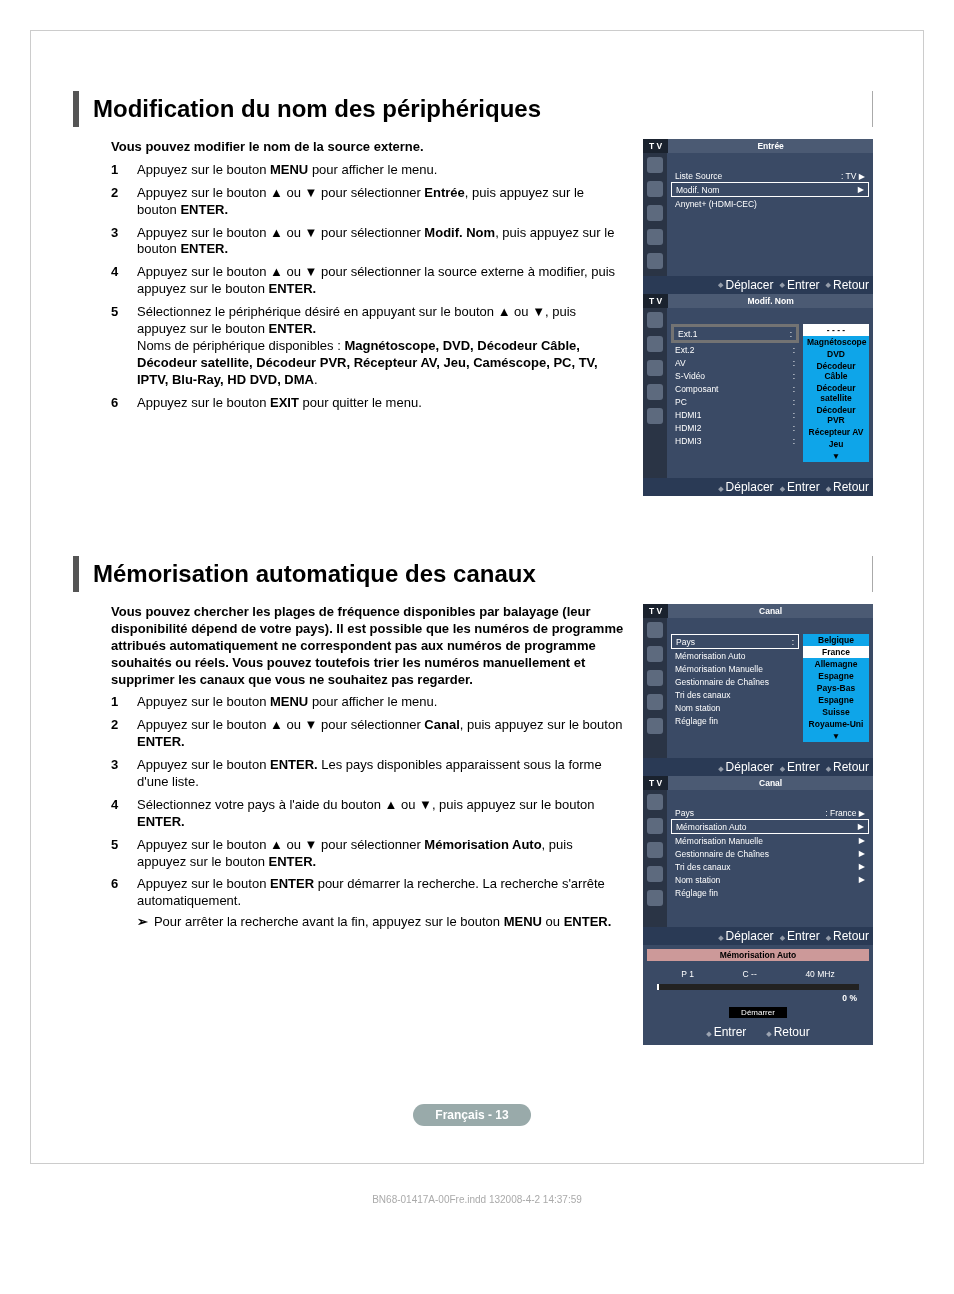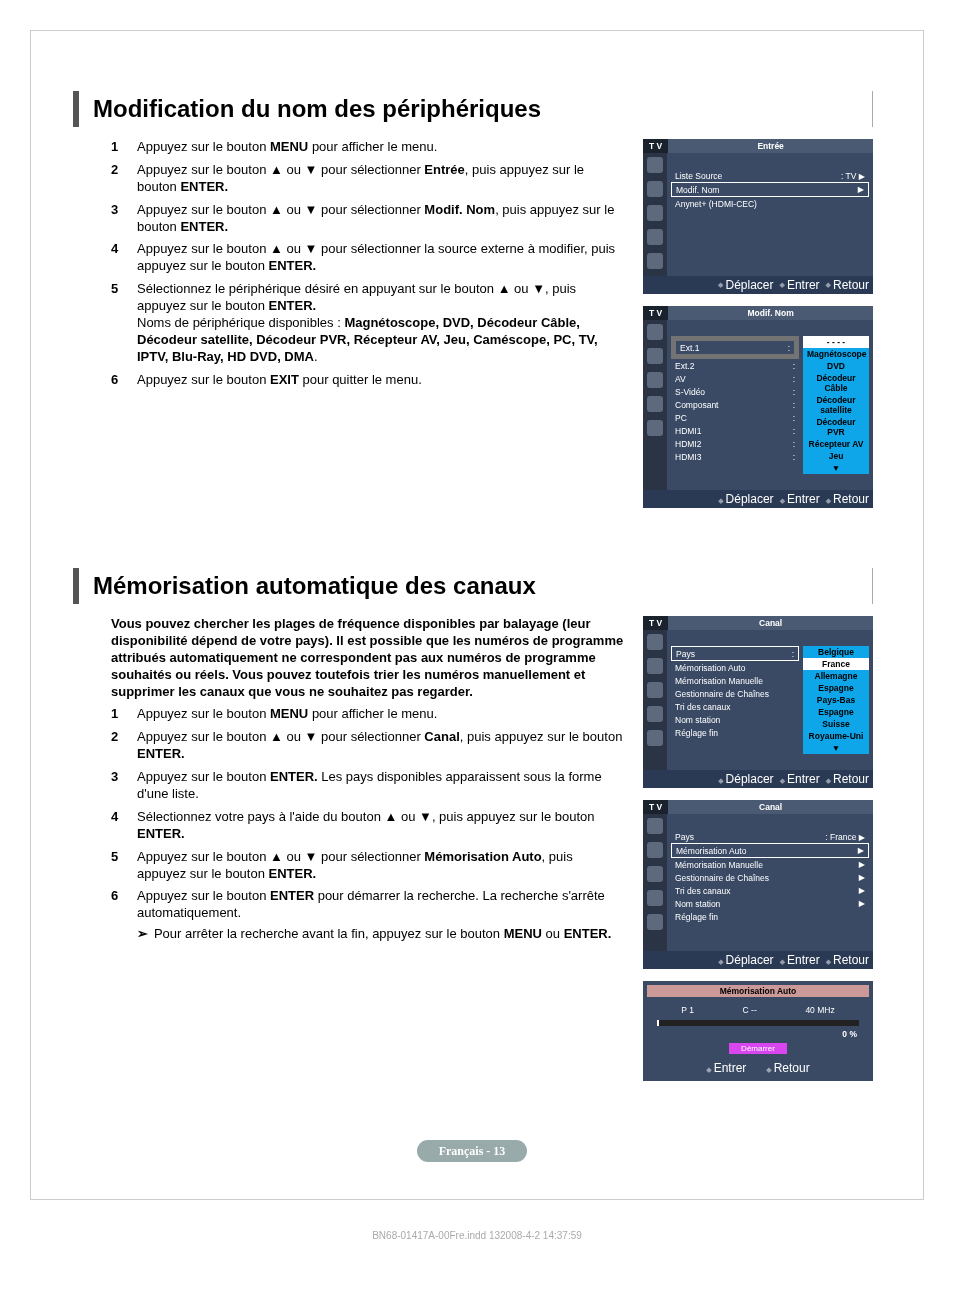--- a/index.html
+++ b/index.html
@@ -10,21 +10,21 @@
   .sec-title { font-size: 24px; font-weight: bold; padding: 4px 14px; }
   .content-row { display: flex; gap: 18px; }
   .text-col { flex: 1 1 58%; font-size: 13px; line-height: 1.3; padding-left: 40px; }
   .intro-bold { font-weight: bold; margin-bottom: 6px; }
   ol { list-style: none; padding: 0; margin: 0; }
   ol li { display: flex; gap: 12px; margin-bottom: 6px; }
   .step-num { font-weight: bold; width: 14px; flex-shrink: 0; }
   .step-body { flex: 1; }
   .sub-indent { display: flex; gap: 6px; margin-top: 4px; }
   .sub-arrow { font-weight: bold; }
-  .shot-col { flex: 0 0 230px; display: flex; flex-direction: column; gap: 12px; }
+  .shot-col { flex: 0 0 230px; display: flex; flex-direction: column; }
   .tv-box { width: 230px; background: #3a4a65; color: #fff; font-size: 8.5px; }
   .tv-body { display: flex; }
   .tv-icons { width: 24px; background: #2a3445; display: flex; flex-direction: column; align-items: center; justify-content: flex-start; padding-top: 4px; gap: 8px; }
   .tv-icons span { width: 16px; height: 16px; background: #5d6a7e; border-radius: 3px; }
   .tv-main { flex: 1; padding: 16px 4px; }
   .tv-header { display: flex; }
   .tv-tab { background: #1a222e; color: #fff; font-weight: bold; padding: 2px 6px; font-size: 8.5px; }
   .tv-title { flex: 1; text-align: center; background: #4b5a73; font-weight: bold; padding: 2px 0; font-size: 8.5px; }
   .tv-row { display: flex; justify-content: space-between; padding: 1.5px 4px; align-items: center; }
   .play { font-size: 8px; }
@@ -32,39 +32,40 @@
   .tv-pop.sel { background: #fff; }
   .tv-footer { display: flex; justify-content: flex-end; gap: 6px; background: #2a3a55; padding: 2px 4px; font-size: 12px; }
   .tv-footer span::before { content: '◆ '; font-size: 7px; opacity: .5;}
   .tv-foot-item { display:inline-flex; align-items:center; gap:2px;}
   .auto-box { width: 230px; background: #3a4a65; color: #fff; font-size: 8.5px; padding: 4px; }
   .auto-title { text-align: center; background: #c99; color: #000; font-weight: bold; padding: 1px 0; margin-bottom: 6px; }
   .auto-row { display: flex; justify-content: space-around; padding: 2px 10px; font-weight: normal; }
   .progress { height: 6px; background: #222; margin: 3px 10px; position: relative; }
   .progress-bar { position: absolute; left: 0; top: 0; bottom: 0; width: 1%; background: #fff; }
   .auto-btn { text-align: center; margin: 4px 0 6px; }
-  .auto-btn span { background: #d946ef; padding: 1px 12px; font-size: 8px; color:#fff; }
+  .auto-btn span { background: #000000; padding: 1px 12px; font-size: 8px; color:#fff; }
   .page-badge { text-align: center; margin-top: 40px; }
-  .page-badge span { background: #9aa; color: #fff; font-weight: bold; font-size: 12px; padding: 4px 22px; border-radius: 12px; font-family: Liberation Serif, serif; }
+  .page-badge span { background: #9aa; color: #fff; font-weight: bold; font-size: 12px; padding: 4px 22px; border-radius: 12px; }
   .print-foot { display: flex; justify-content: center; font-size: 10px; color: #aaa; margin: 0 40px 20px; }
   .pop-col { display:flex; }
   .pop-left { flex:1; }
   .pop-right { width: 70px; }
 </style>
 </head>
 <body>
 
 <div class="page-frame">
 
   <div class="section">
     <div class="sec-title-row">
         <div class="sec-title">Modification du nom des périphériques</div>
       </div>
     <div class="content-row">
       <div class="text-col">
+        <p class="intro-bold">Vous pouvez modifier le nom de la source externe.</p>
         <ol>
           <li>
               <span class="step-num">1</span>
               <span class="step-body"><span>Appuyez sur le bouton </span><b>MENU</b><span> pour afficher le menu.</span></span>
             </li>
           <li>
               <span class="step-num">2</span>
               <span class="step-body"><span>Appuyez sur le bouton ▲ ou ▼ pour sélectionner </span><b>Entrée</b><span>, puis appuyez sur le bouton </span><b>ENTER.</b></span>
             </li>
           <li>
@@ -131,21 +132,21 @@
           <div class="tv-body">
             <div class="tv-icons">
                 <span></span>
                 <span></span>
                 <span></span>
                 <span></span>
                 <span></span>
               </div>
             <div class="tv-main pop-col">
               <div class="pop-left">
-                <div class="tv-row" style="border:5px solid #737373;align-items:center;">
+                <div class="tv-row" style="border:3px solid #737373;align-items:center;">
                     <span>Ext.1</span>
                     <span>:</span>
                   </div>
                 <div class="tv-row">
                     <span>Ext.2</span>
                     <span>:</span>
                   </div>
                 <div class="tv-row">
                     <span>AV</span>
                     <span>:</span>

